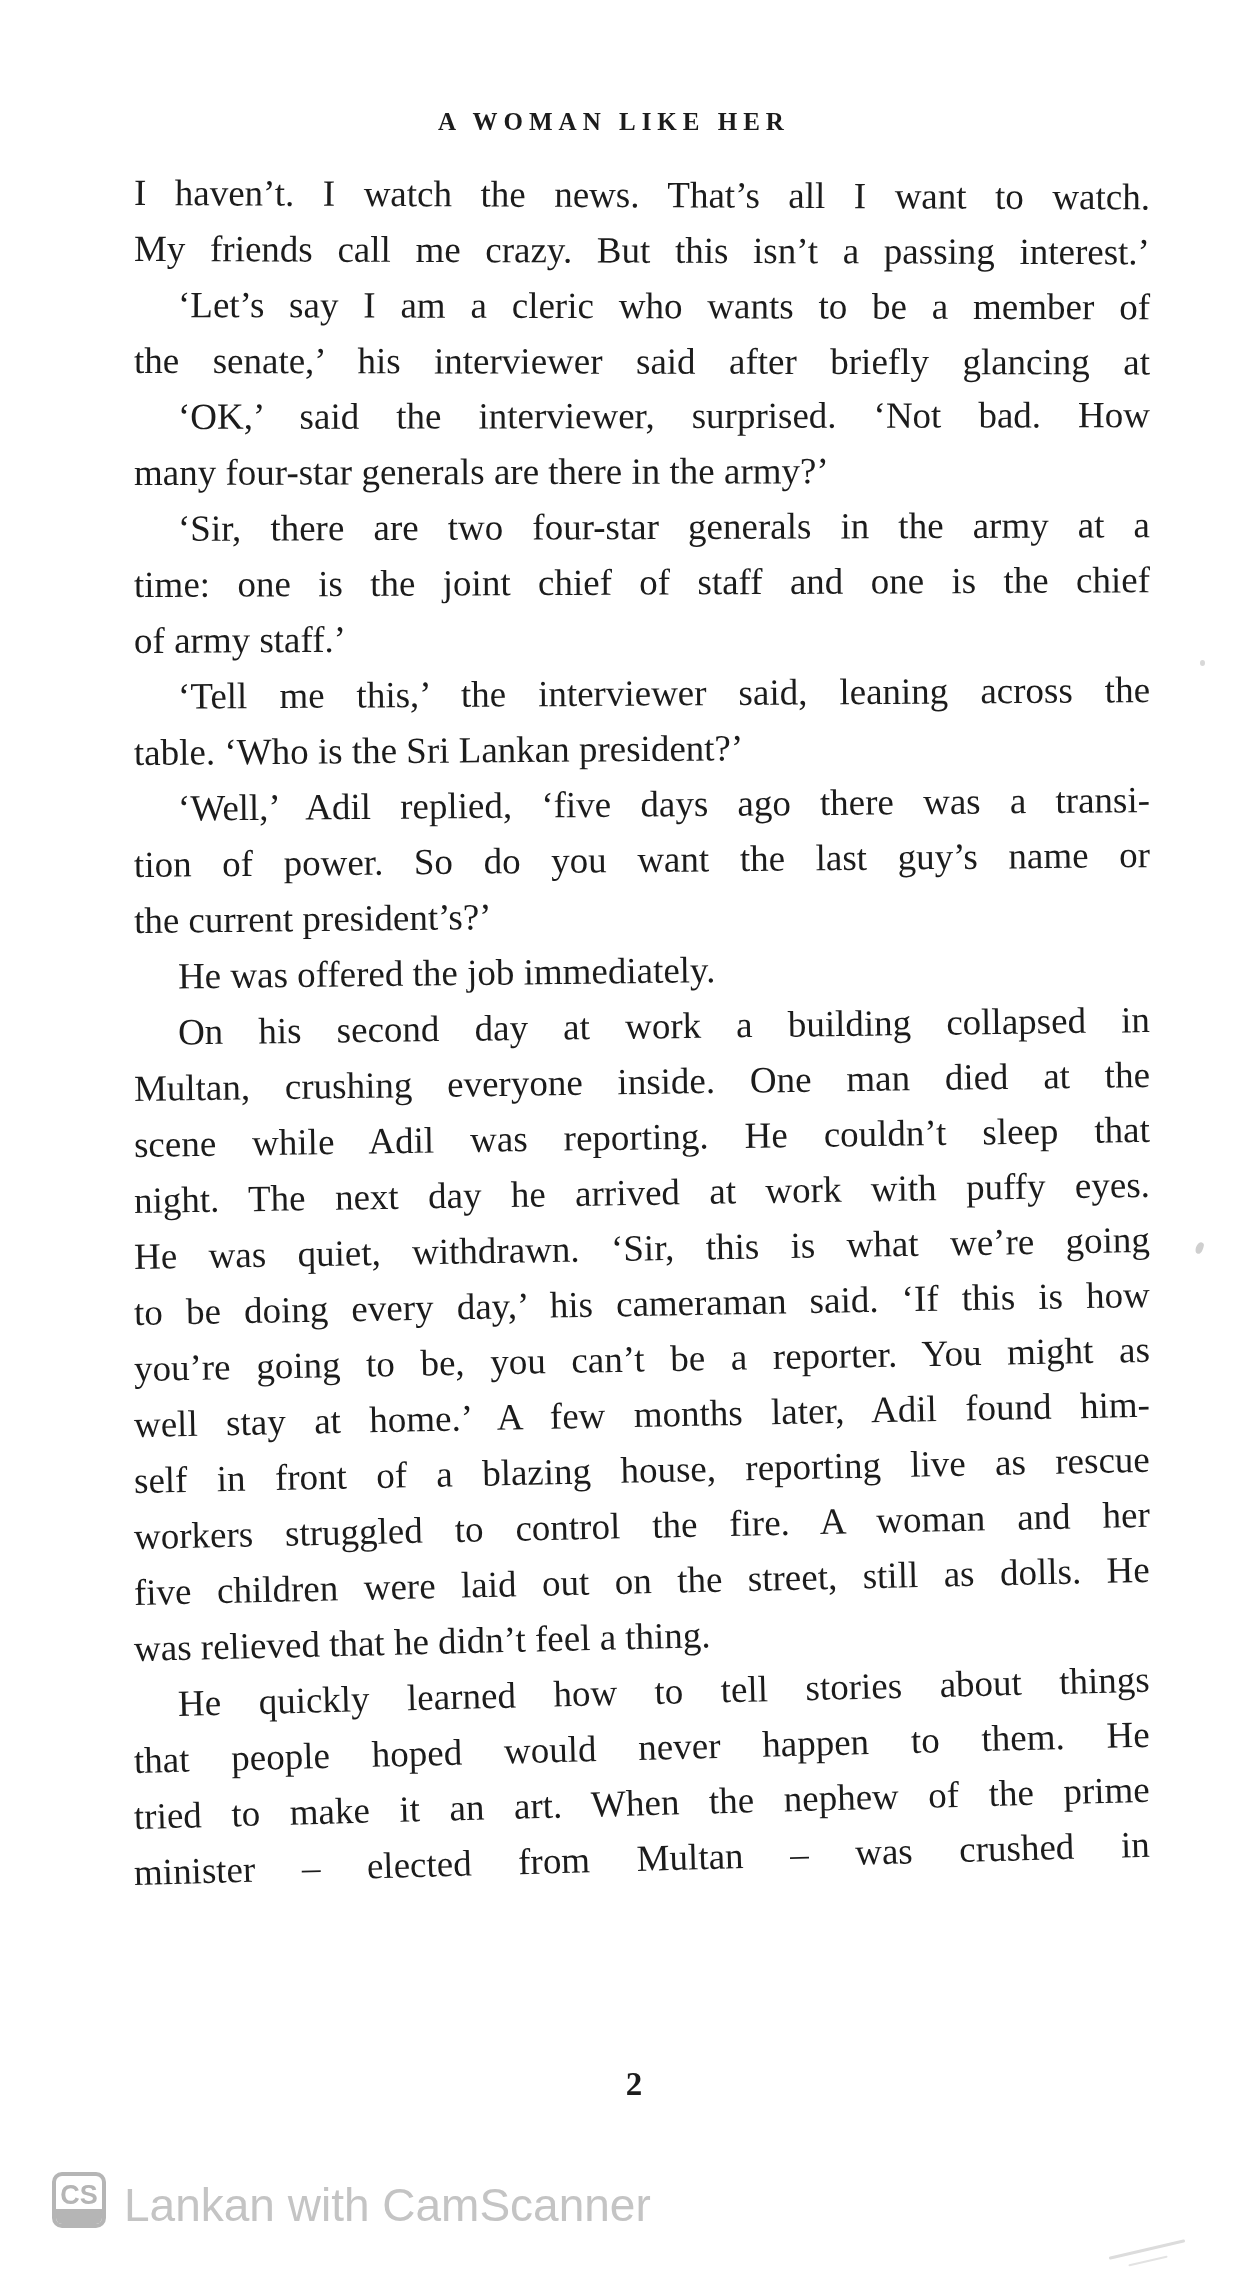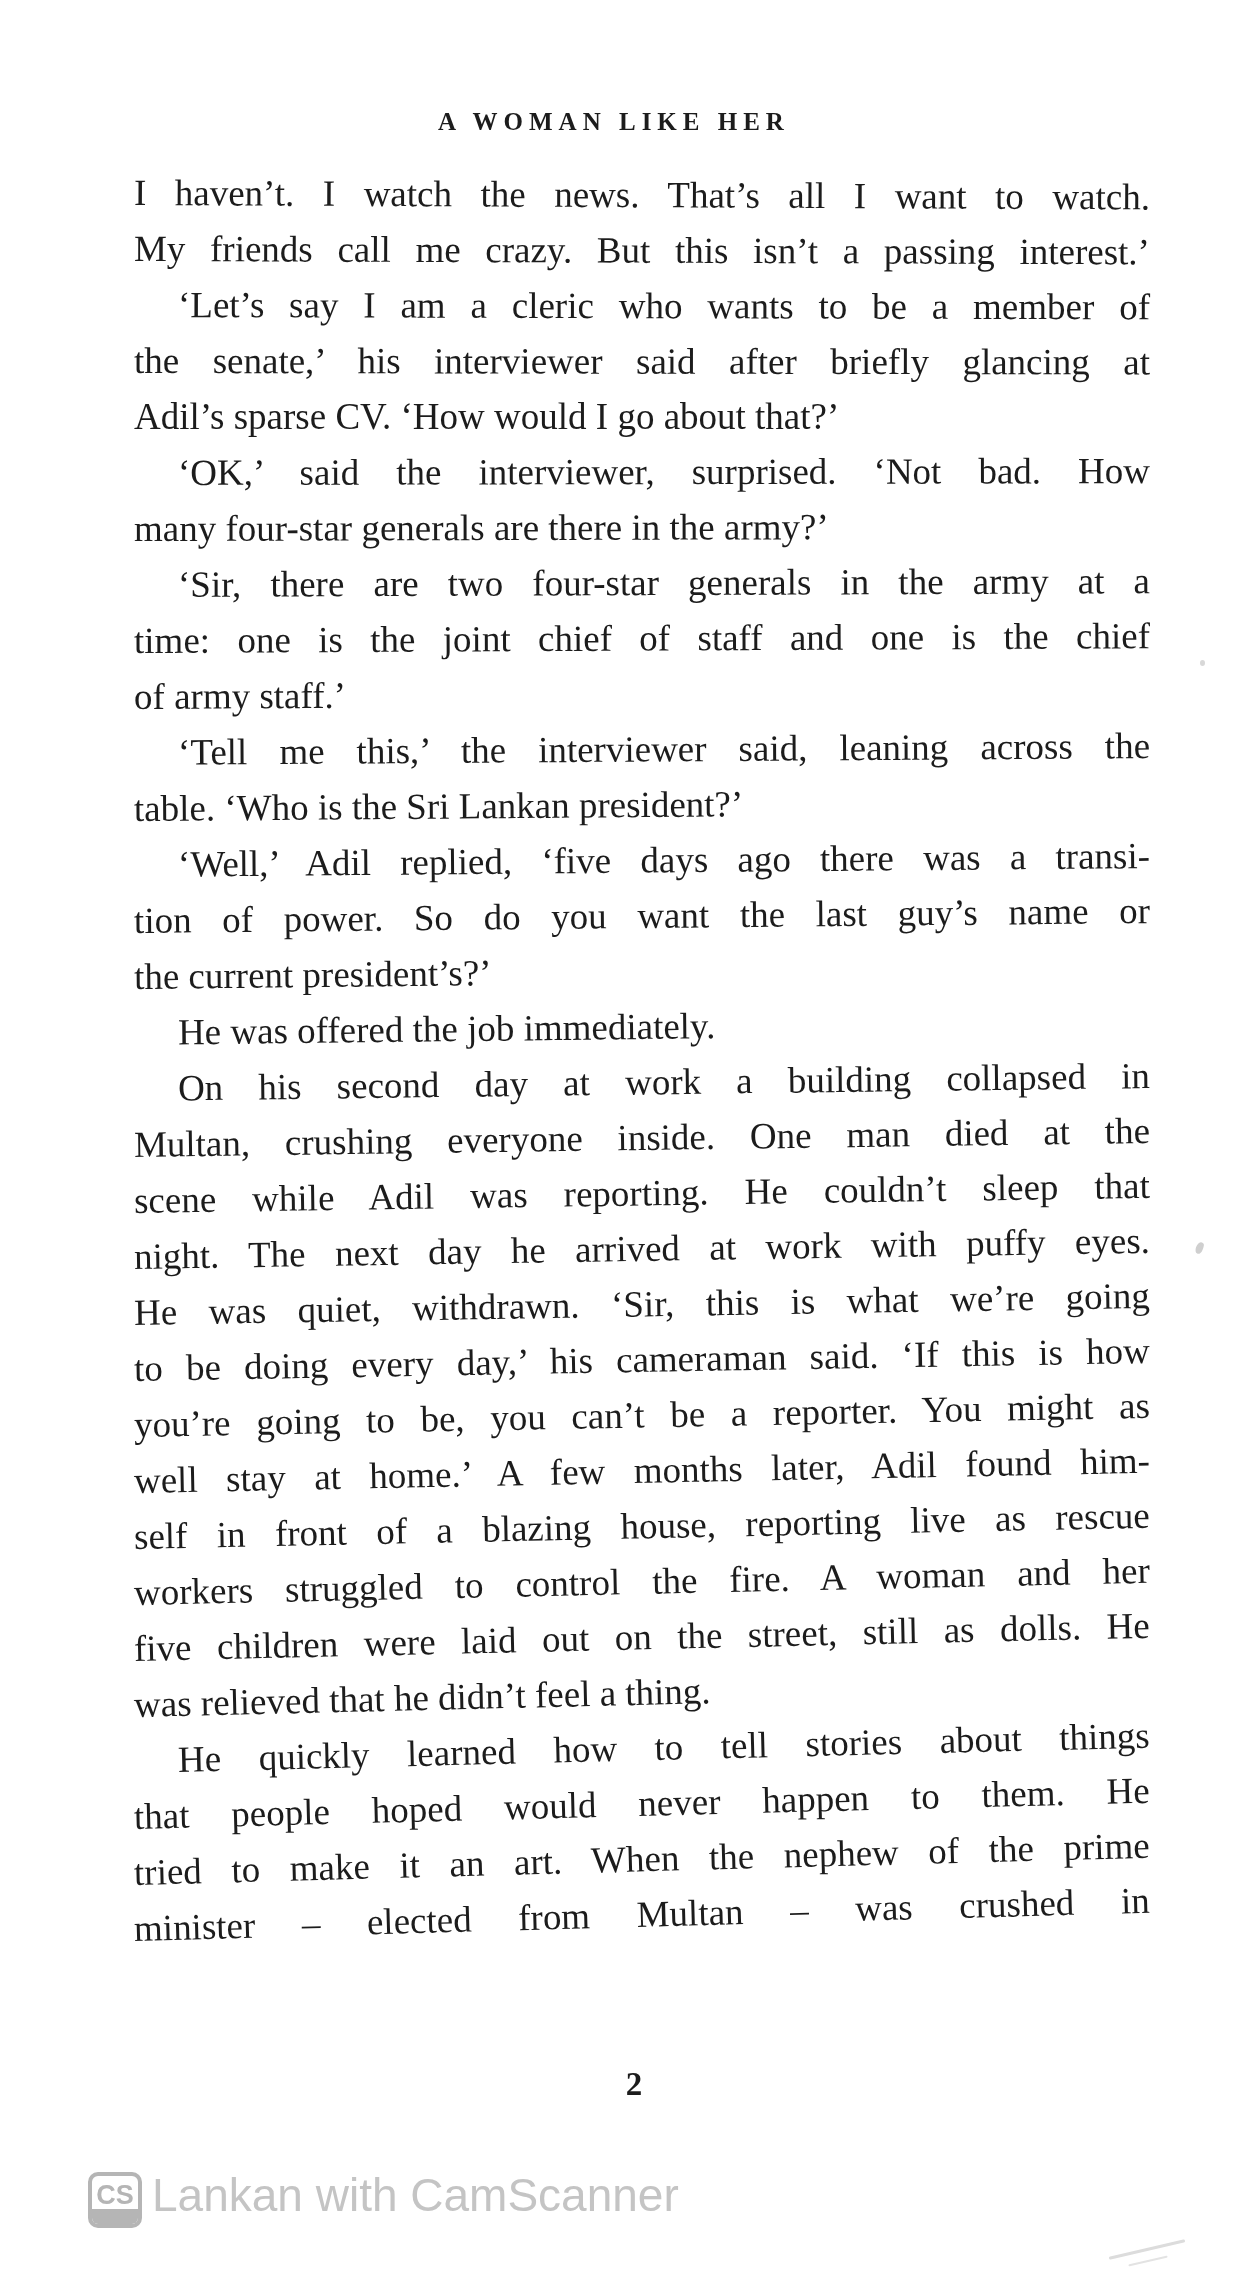--- a/index.html
+++ b/index.html
@@ -60,23 +60,22 @@
     transform: translateX(-50%);
     font-size: 33px;
     font-weight: bold;
     color: var(--ink);
   }
   .footer {
     position: absolute;
     left: 52px;
     top: 2172px;
     display: flex;
-    align-items: flex-start;
-    gap: 10px;
-    margin-left: 36px;
+    align-items: flex-end;
+    gap: 18px;
   }
   .cs-icon {
     position: relative;
     width: 54px;
     height: 56px;
     border: 4px solid var(--watermark_dark);
     border-radius: 10px;
     background: #ffffff;
     overflow: hidden;
     flex: 0 0 auto;
@@ -153,21 +152,20 @@
 <body>
 
 <div class="scan-page">
   <div class="running-header">A WOMAN LIKE HER</div>
 
   <div class="text-block">
       <div class="line justify" style="transform: rotate(0.25deg);">I haven’t. I watch the news. That’s all I want to watch.</div>
       <div class="line justify" style="transform: rotate(0.19deg);">My friends call me crazy. But this isn’t a passing interest.’</div>
       <div class="line indent justify" style="transform: rotate(0.13deg);">‘Let’s say I am a cleric who wants to be a member of</div>
       <div class="line justify" style="transform: rotate(0.08deg);">the senate,’ his interviewer said after briefly glancing at</div>
-      <div class="line" style="transform: rotate(0.02deg);">Adil’s sparse CV. ‘How would I go about that?’</div>
       <div class="line indent justify" style="transform: rotate(-0.1deg);">‘OK,’ said the interviewer, surprised. ‘Not bad. How</div>
       <div class="line" style="transform: rotate(-0.15deg);">many four-star generals are there in the army?’</div>
       <div class="line indent justify" style="transform: rotate(-0.21deg);">‘Sir, there are two four-star generals in the army at a</div>
       <div class="line justify" style="transform: rotate(-0.27deg);">time: one is the joint chief of staff and one is the chief</div>
       <div class="line" style="transform: rotate(-0.33deg);">of army staff.’</div>
       <div class="line indent justify" style="transform: rotate(-0.39deg);">‘Tell me this,’ the interviewer said, leaning across the</div>
       <div class="line" style="transform: rotate(-0.44deg);">table. ‘Who is the Sri Lankan president?’</div>
       <div class="line indent justify" style="transform: rotate(-0.5deg);">‘Well,’ Adil replied, ‘five days ago there was a transi-</div>
       <div class="line justify" style="transform: rotate(-0.56deg);">tion of power. So do you want the last guy’s name or</div>
       <div class="line" style="transform: rotate(-0.62deg);">the current president’s?’</div>

